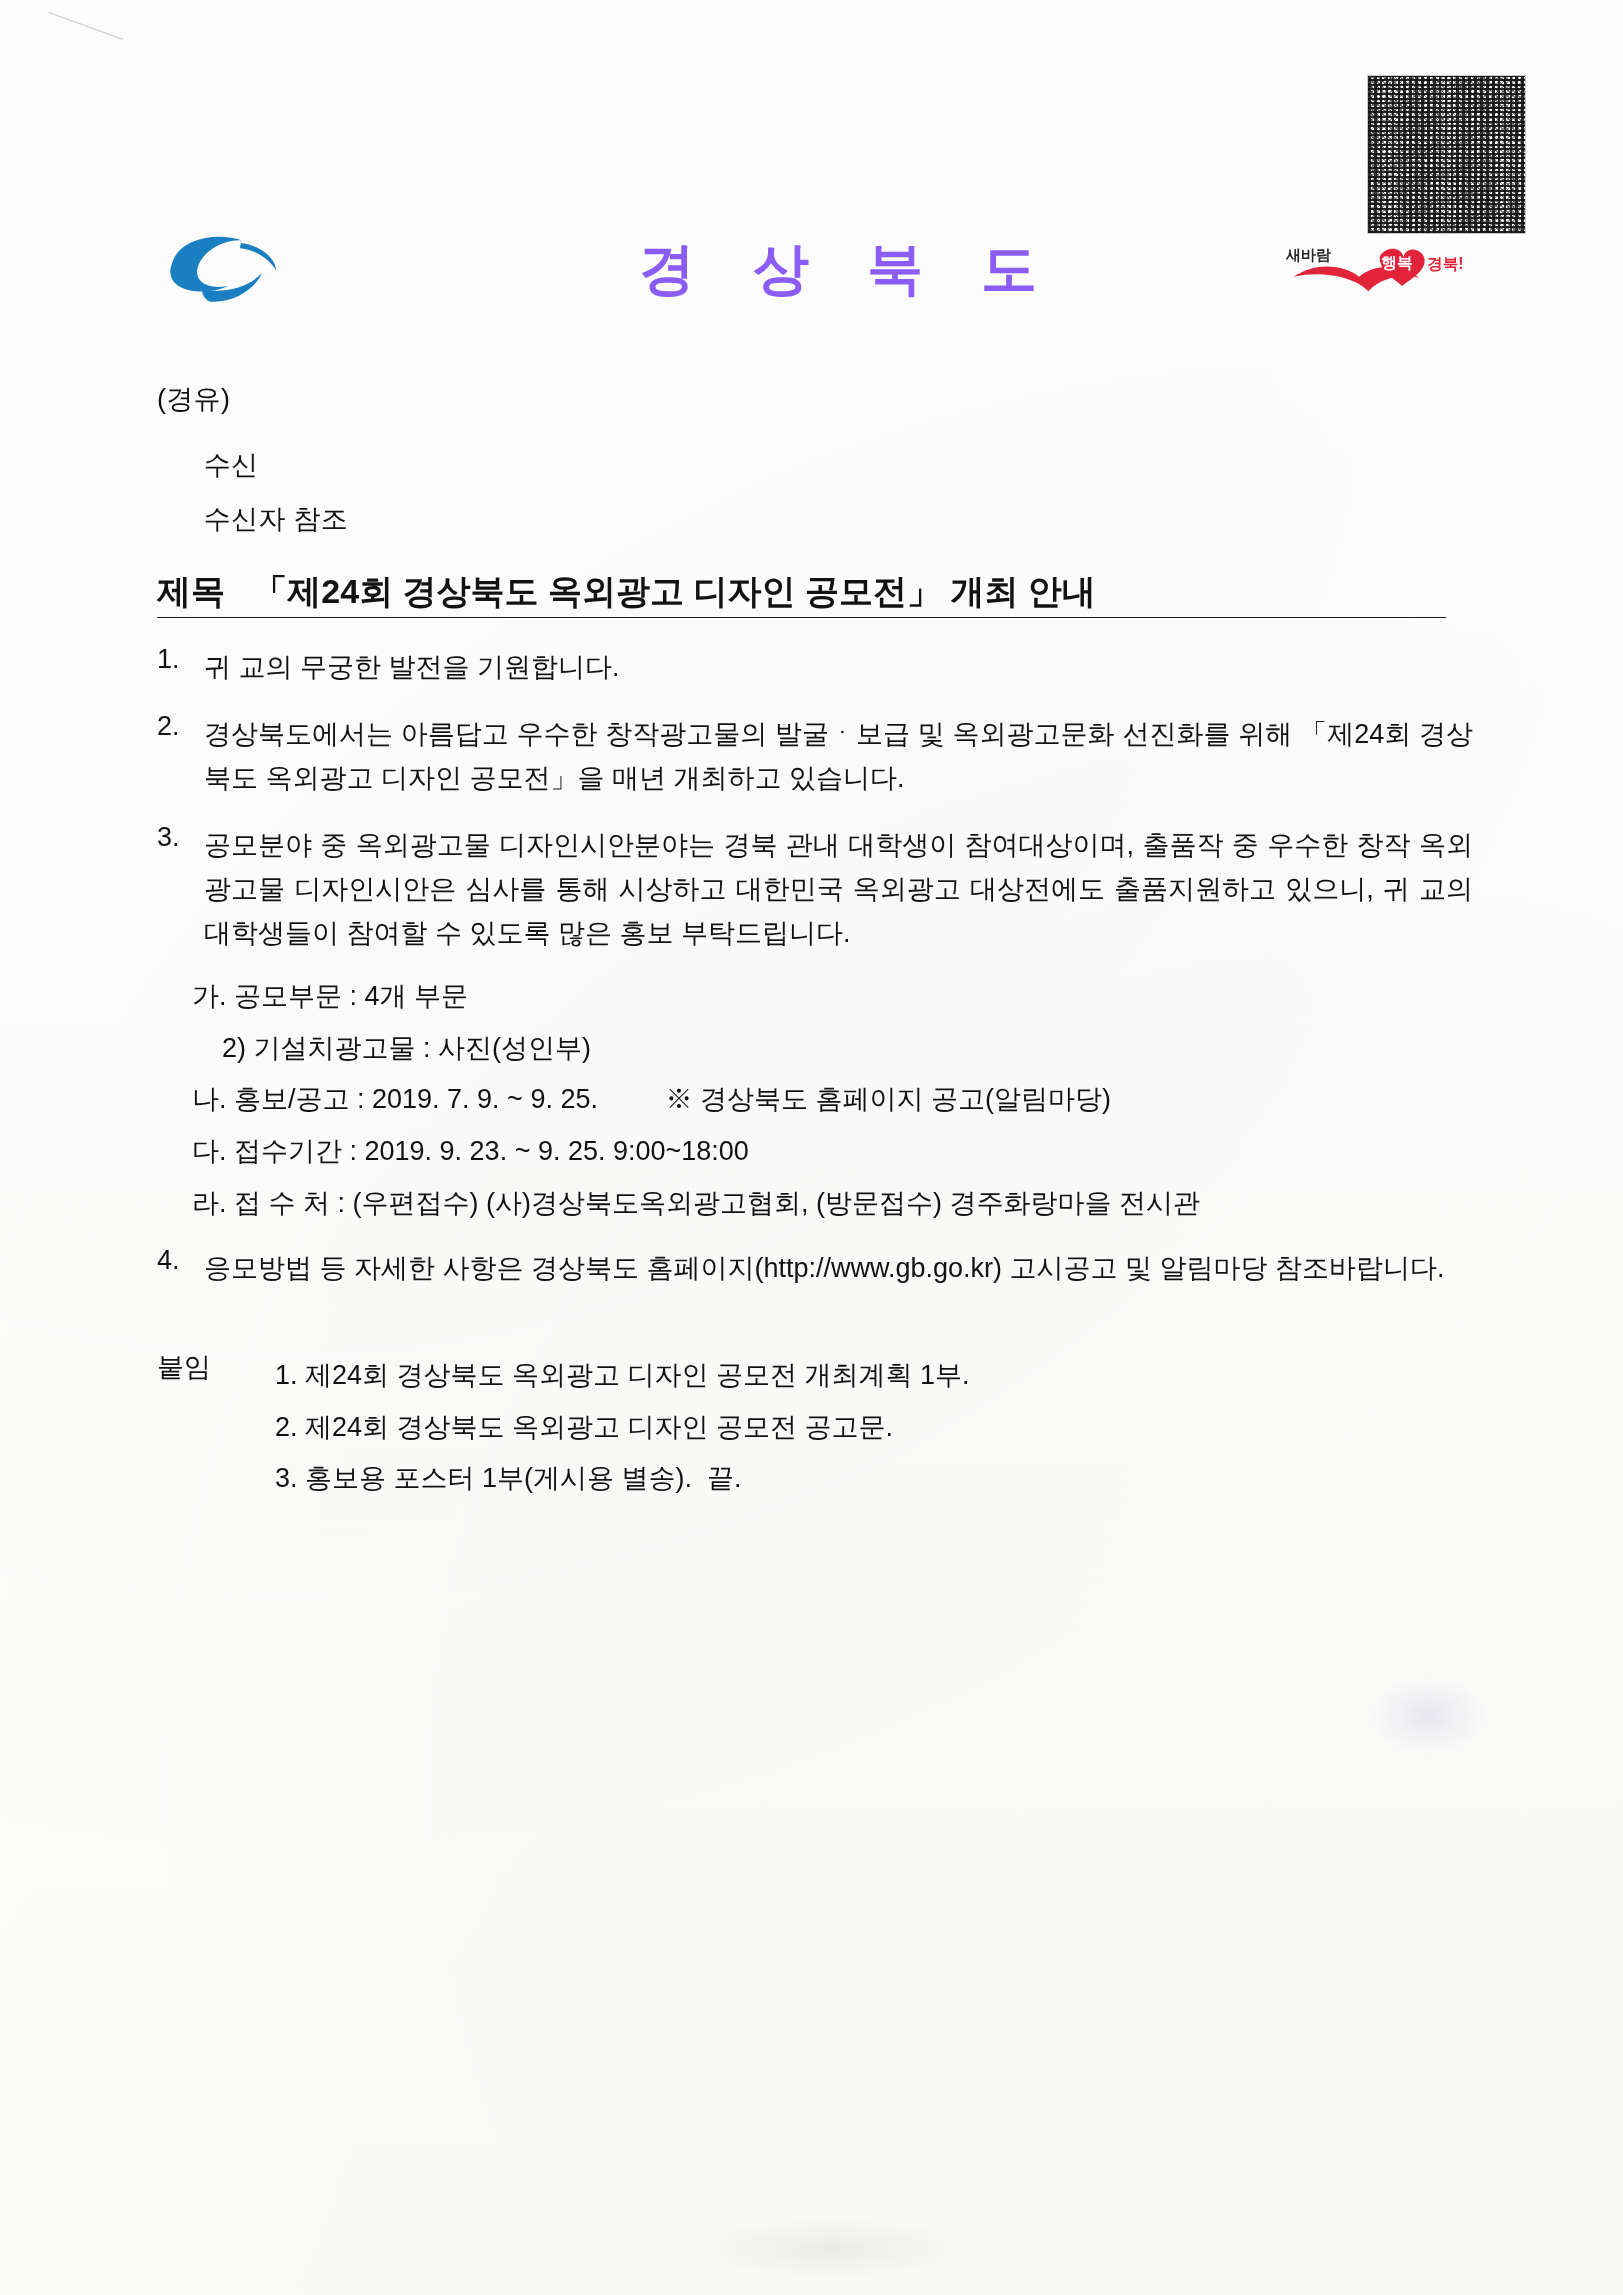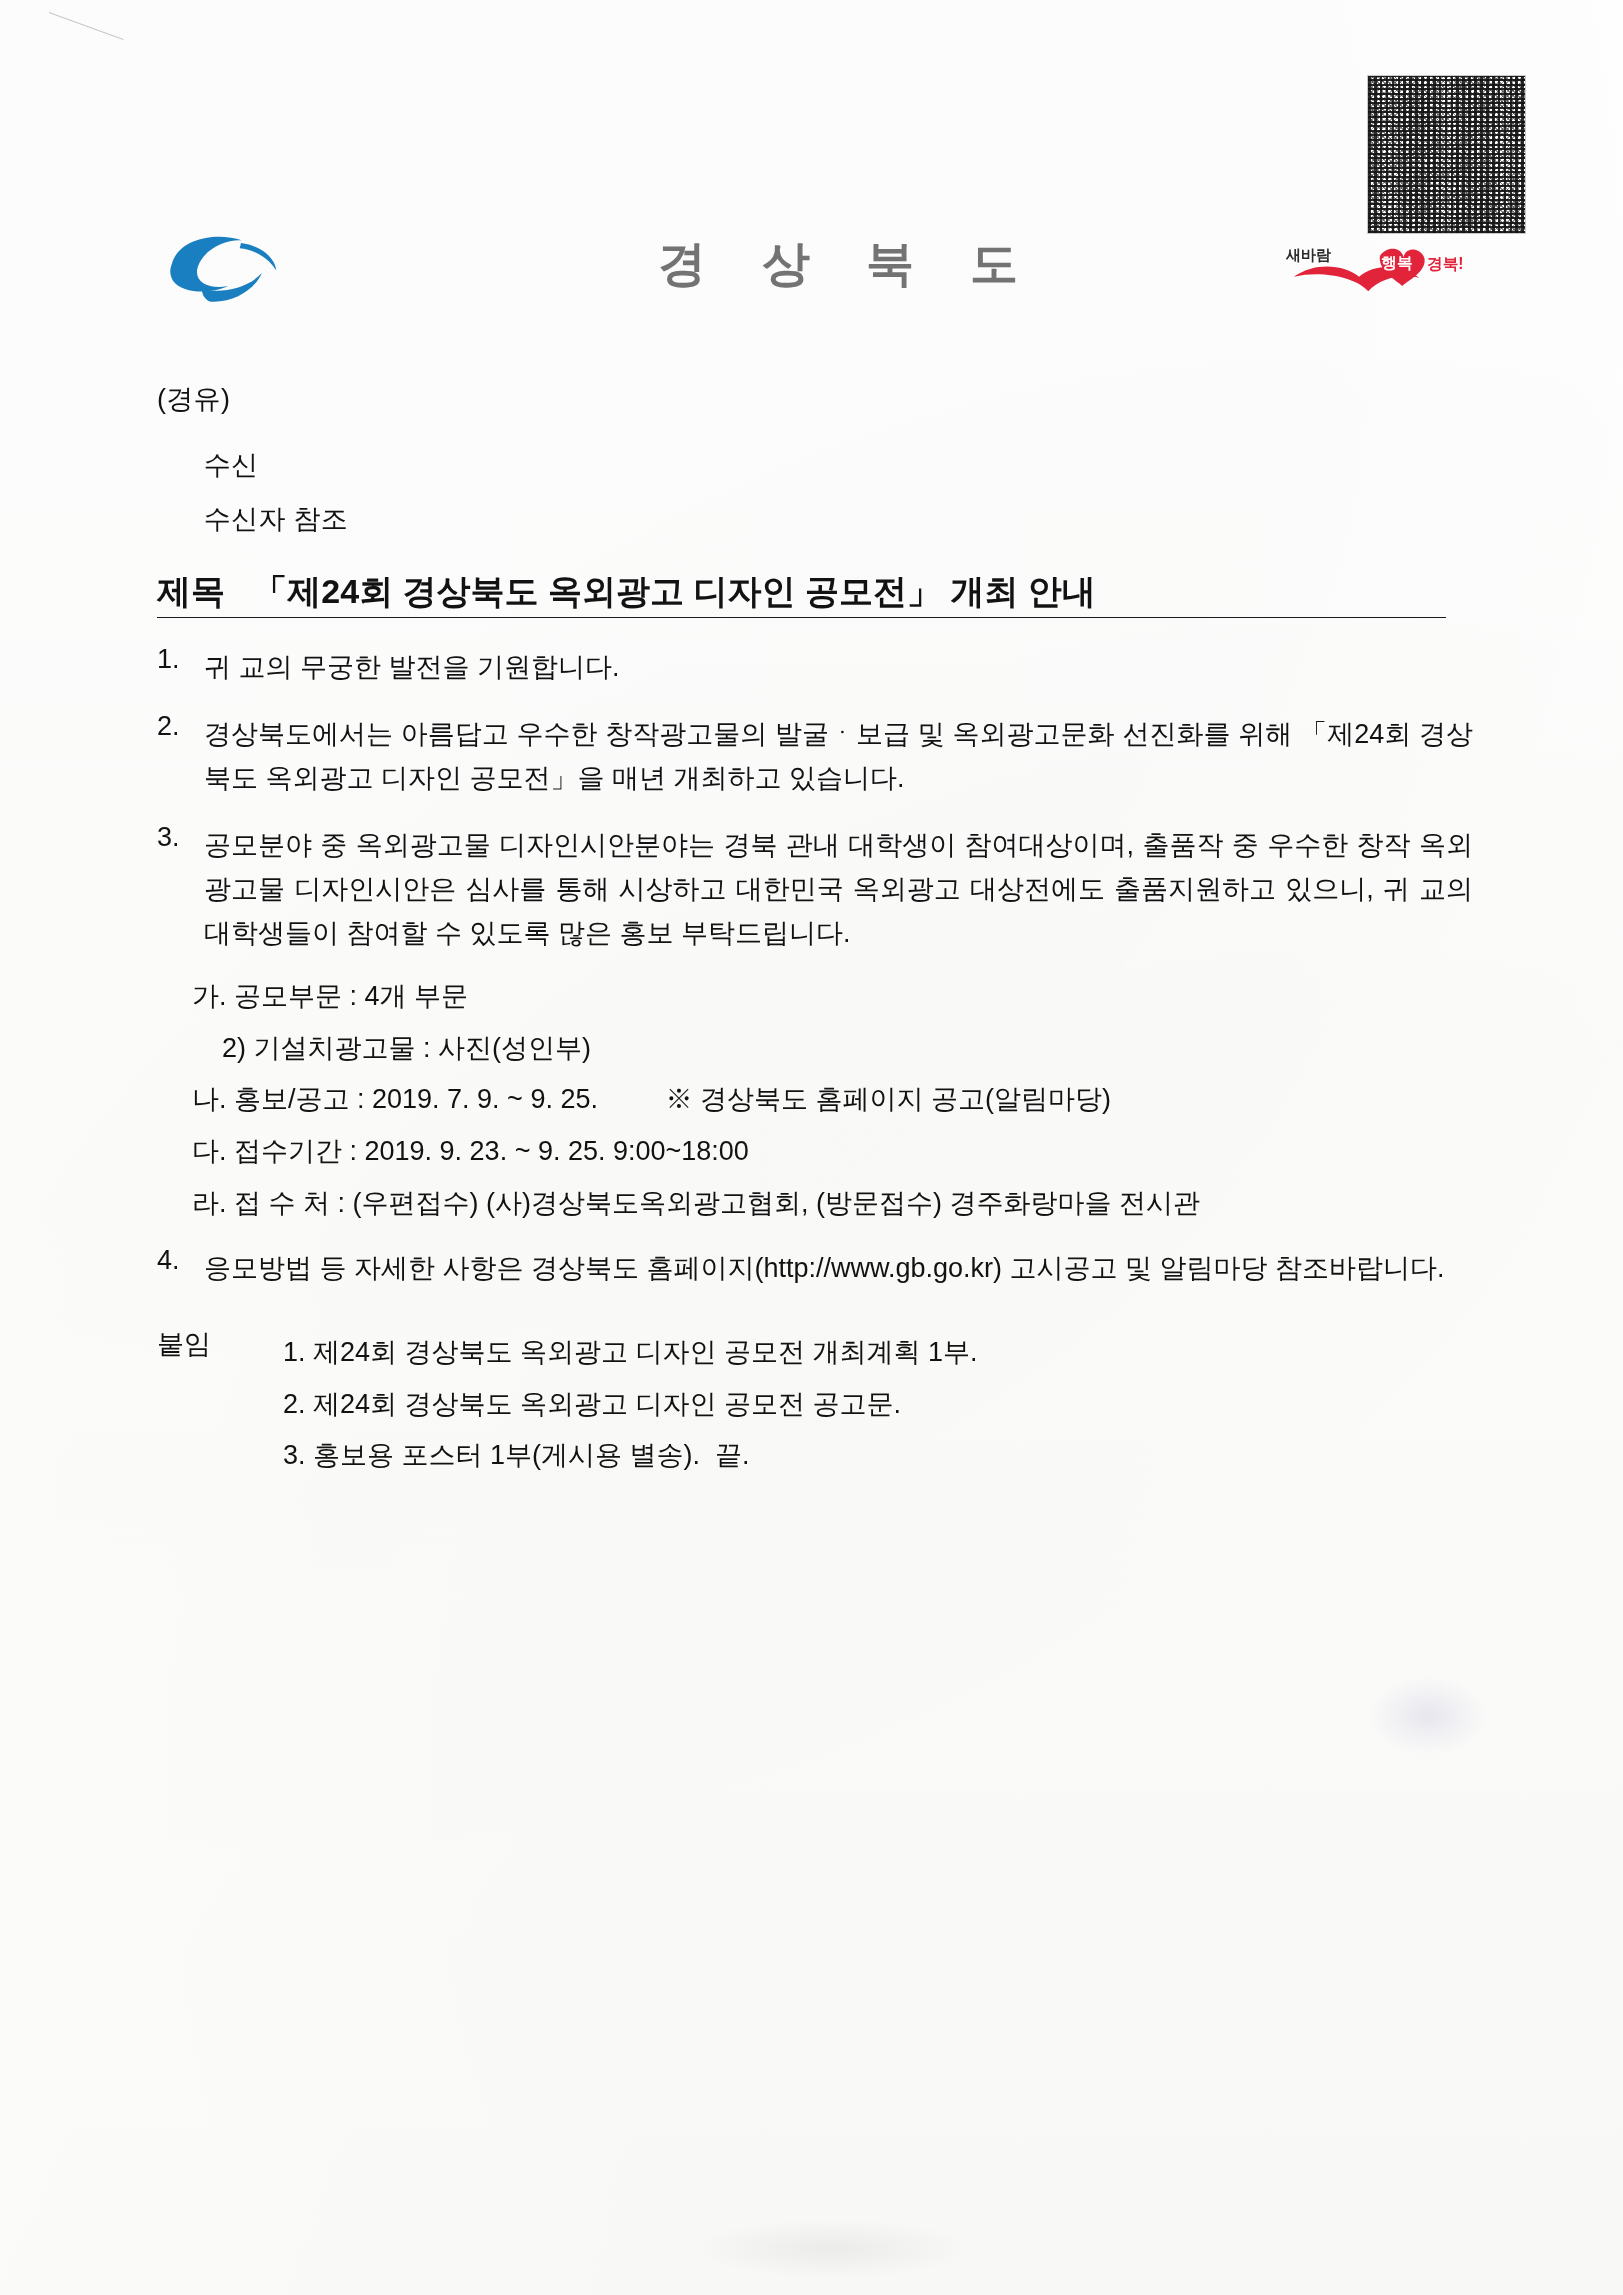--- a/index.html
+++ b/index.html
@@ -55,25 +55,25 @@
     height: 85px;
   }
   .gb-logo svg { display:block; width:100%; height:100%; }
 
   .doc-title {
     position: absolute;
     left: 524px;
     top: 232px;
     width: 628px;
     text-align: center;
-    font-size: 48px;
+    font-size: 56px;
     font-weight: 700;
     letter-spacing: 22px;
     text-indent: 22px;
-    color: #737373;
+    color: #8b5cf6;
     font-family: "Liberation Serif", serif;
   }
 
   .brand-slogan {
     position: absolute;
     right: 146px;
     top: 236px;
     width: 196px;
     height: 79px;
   }
@@ -146,23 +146,22 @@
   }
   .sub-line {
     font-size: 27px;
     line-height: 1.62;
     margin-bottom: 7.9px;
     white-space: pre-wrap;
   }
   .sub-line.indent1 { padding-left: 30px; }
 
   .attach {
-    margin-top: 40px;
+    margin-top: 63px;
     display: flex;
-    gap: 8px;
   }
   .attach .marker {
     flex: 0 0 auto;
     width: 118px;
     font-size: 27px;
   }
   .attach .items { flex: 1 1 auto; }
   .attach .items div {
     font-size: 27px;
     line-height: 1.62;

